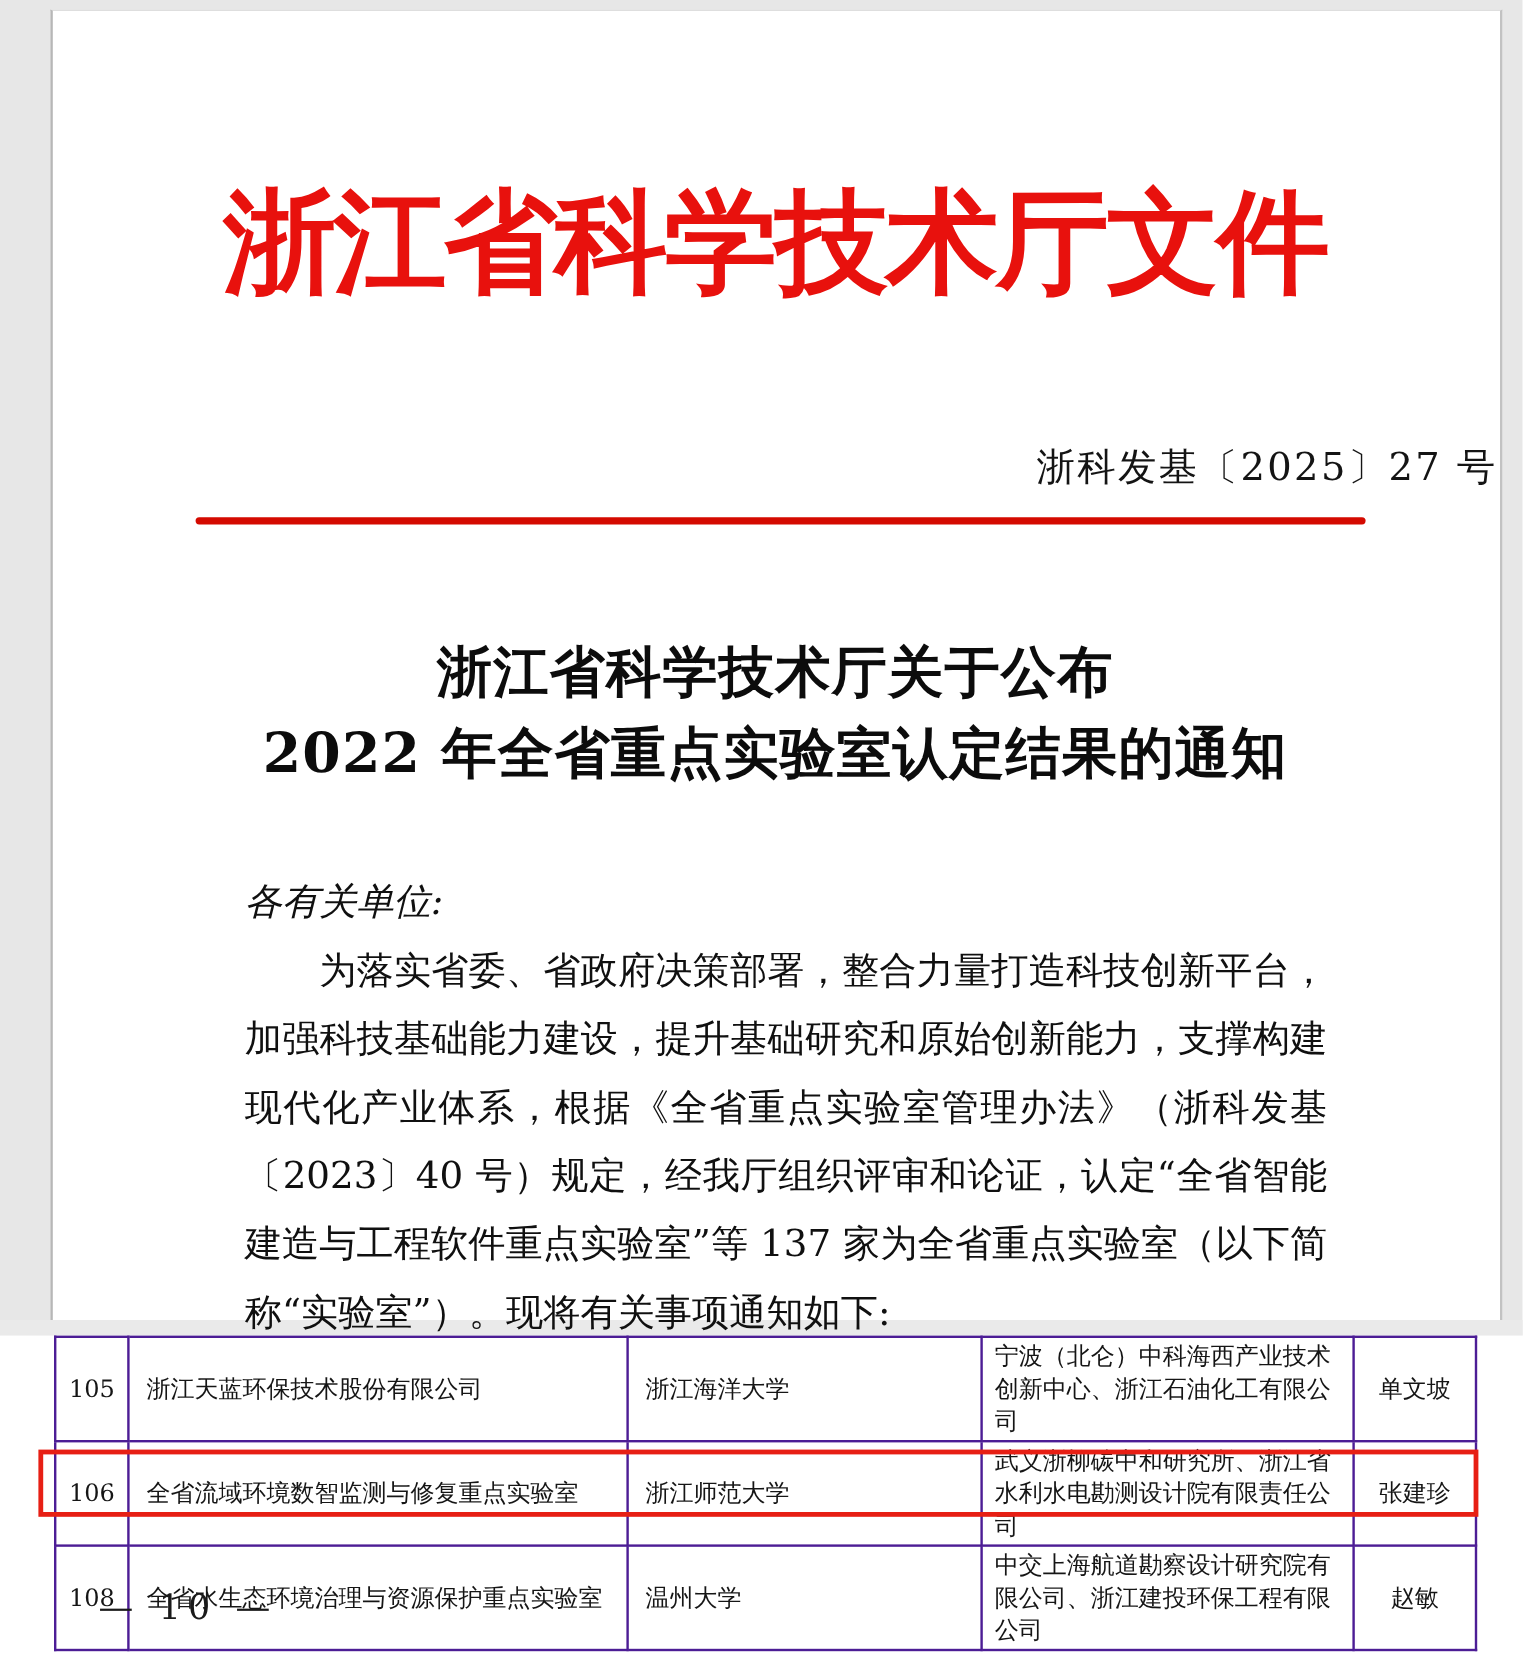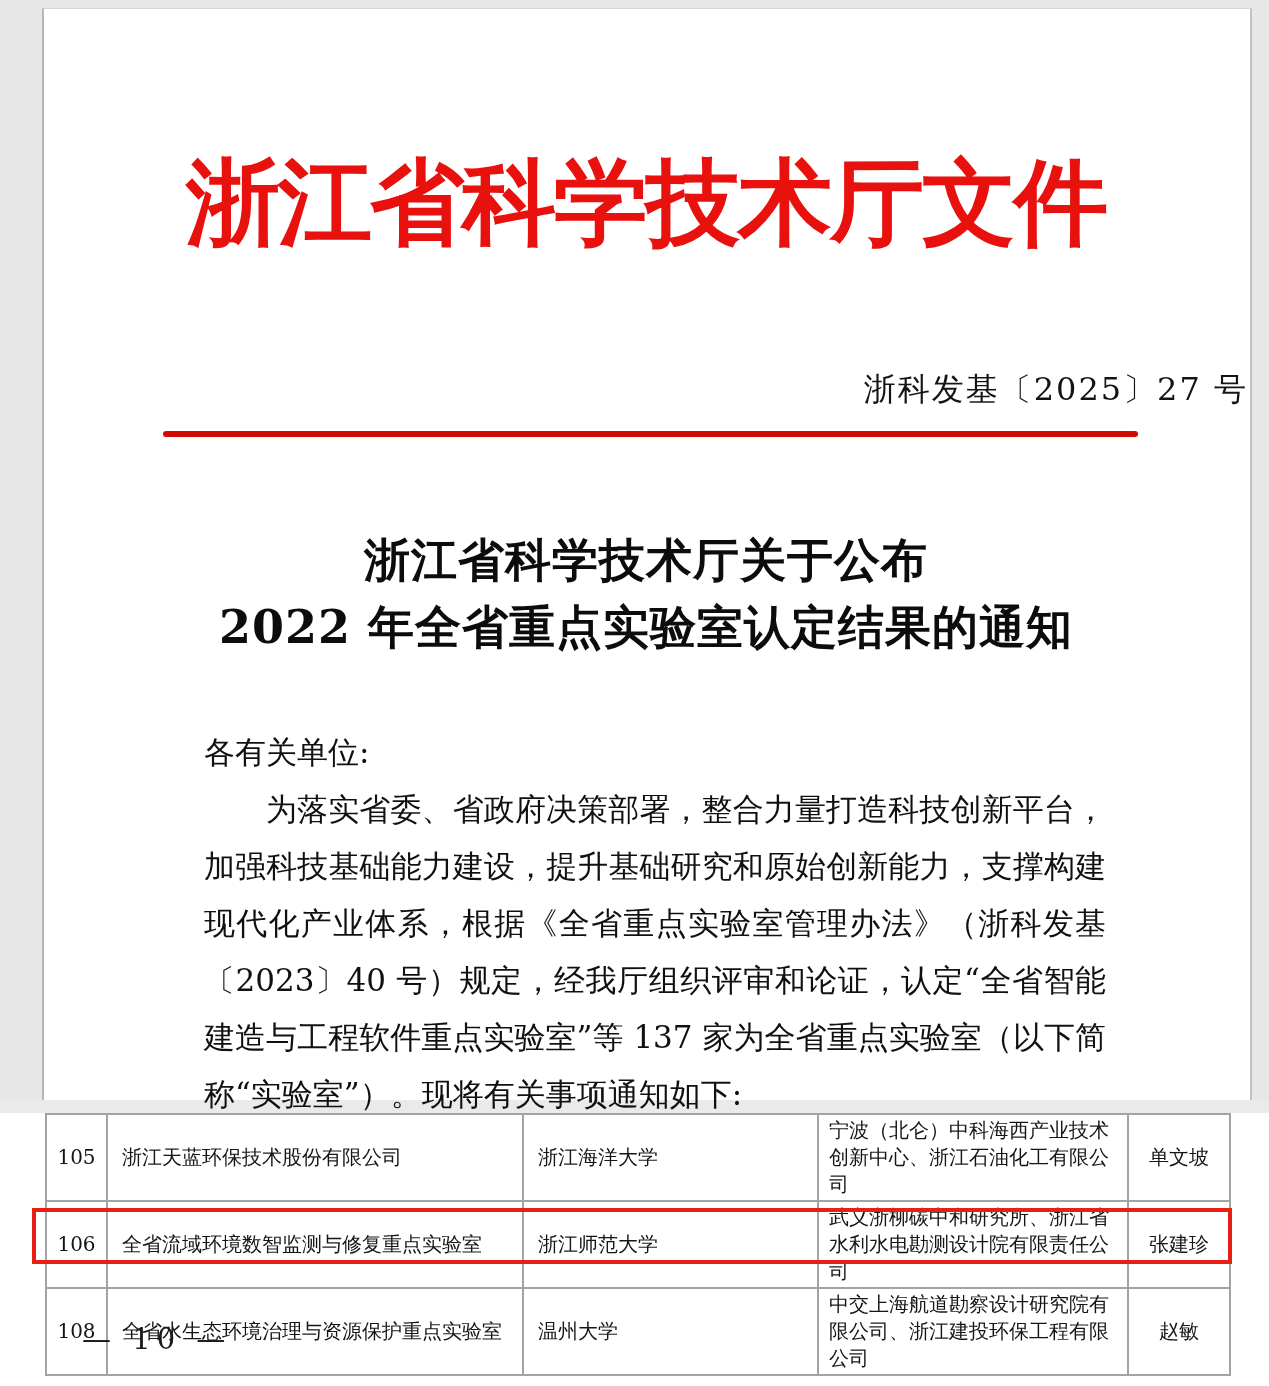--- a/index.html
+++ b/index.html
@@ -37,32 +37,32 @@
     position:absolute;left:44px;width:1204px;text-align:center;
     font-size:46px;font-weight:bold;letter-spacing:1px;white-space:nowrap;color:#0c0c0c;
   }
   .notice-title.line1{top:530px;}
   .notice-title.line2{top:597px;}
 
   .body-block{
     position:absolute;left:204px;top:724px;width:902px;
     font-size:31px;line-height:57px;color:#101010;
   }
-  .salutation{white-space:nowrap;}
+  .salutation{white-space:nowrap;font-style:italic;}
   .body-para{
     margin:0;text-indent:2em;text-align:justify;text-justify:inter-ideograph;
     word-break:break-all;
   }
 
   .results-table{
     position:absolute;left:45px;top:1113px;border-collapse:collapse;table-layout:fixed;
     font-size:20px;color:#151515;background:#fff;
   }
   .results-table td{
-    border:2px solid #a3a3a3;padding:2px 8px;line-height:27px;overflow:hidden;
+    border:2px solid #4c1d95;padding:2px 8px;line-height:27px;overflow:hidden;
   }
   .results-table td.c-no{width:55px;text-align:center;padding:2px 2px;}
   .results-table td.c-lab{width:392px;padding-left:14px;}
   .results-table td.c-inst{width:271px;padding-left:14px;}
   .results-table td.c-part{width:290px;padding-left:10px;}
   .results-table td.c-dir{width:96px;text-align:center;padding:2px 2px;}
   tr.r1{height:50px;} tr.r2{height:45px;} tr.r3{height:54px;} tr.r4{height:53px;}
 
   .highlight-box{
     position:absolute;left:32px;top:1208px;width:1192px;height:48px;

